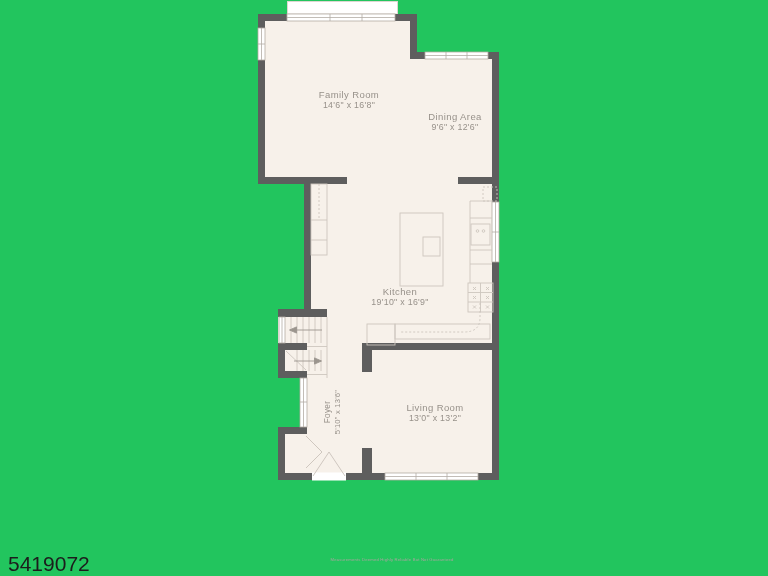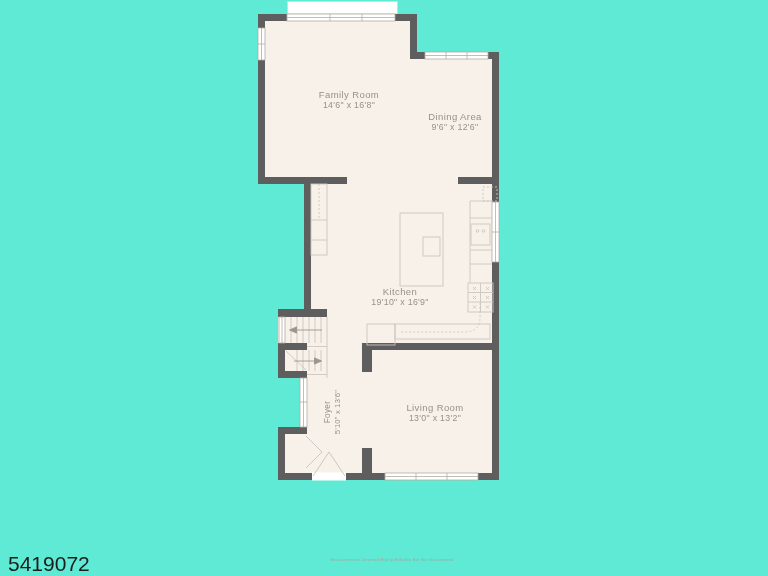--- a/index.html
+++ b/index.html
@@ -1,16 +1,16 @@
 <!DOCTYPE html>
 <html><head>
 <meta charset="utf-8">
 <style>
   html,body{margin:0;padding:0;background:#ffffff;}
-  #stage{position:relative;width:768px;height:576px;background:#5eead4;overflow:hidden;
+  #stage{position:relative;width:768px;height:576px;background:#22c55e;overflow:hidden;
          font-family:"Liberation Sans", sans-serif;}
   svg{position:absolute;left:0;top:0;}
   text{font-family:"Liberation Sans", sans-serif;}
   .room-name{font-size:9.5px;letter-spacing:.4px;}
   .room-dims{font-size:8.8px;letter-spacing:.3px;}
   .foyer-name{font-size:8.2px;letter-spacing:.3px;}
   .foyer-dims{font-size:7.6px;letter-spacing:.2px;}
   .mls{font-size:21px;}
   .disclaimer{font-size:4.2px;letter-spacing:.2px;}
 </style>

